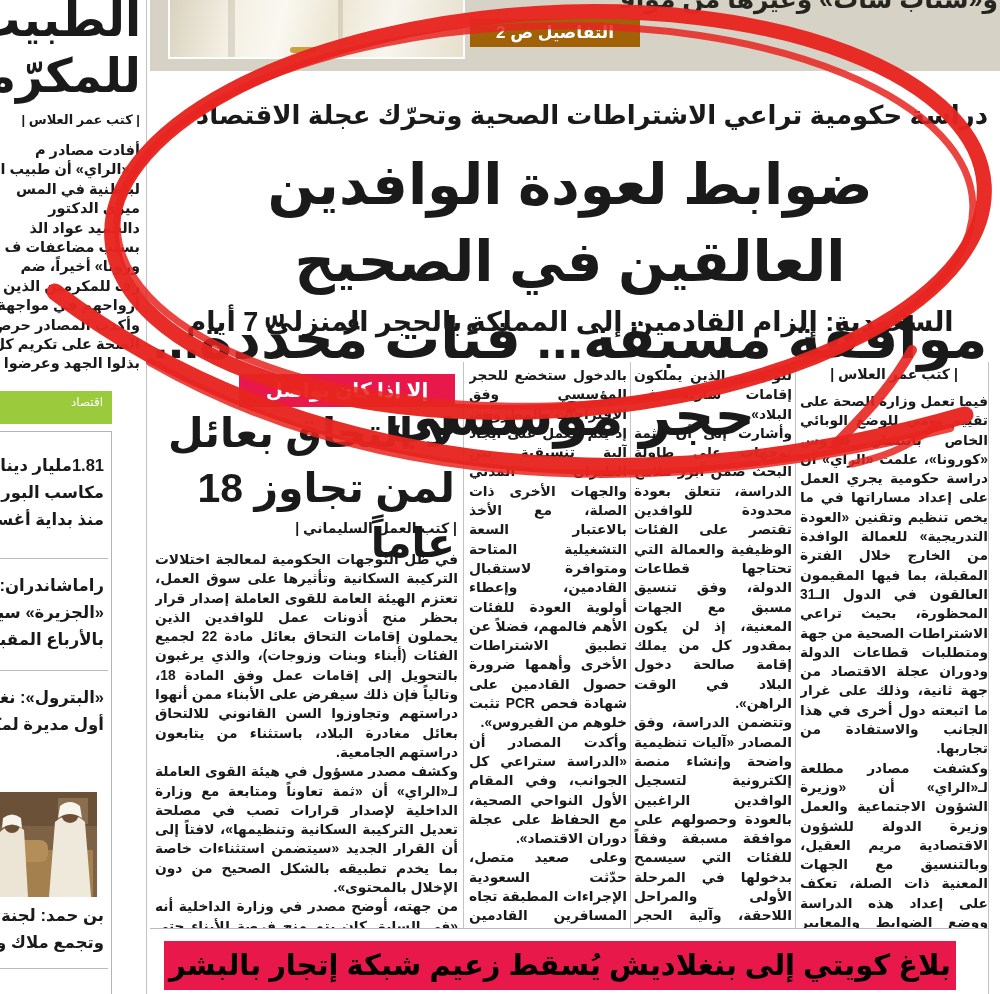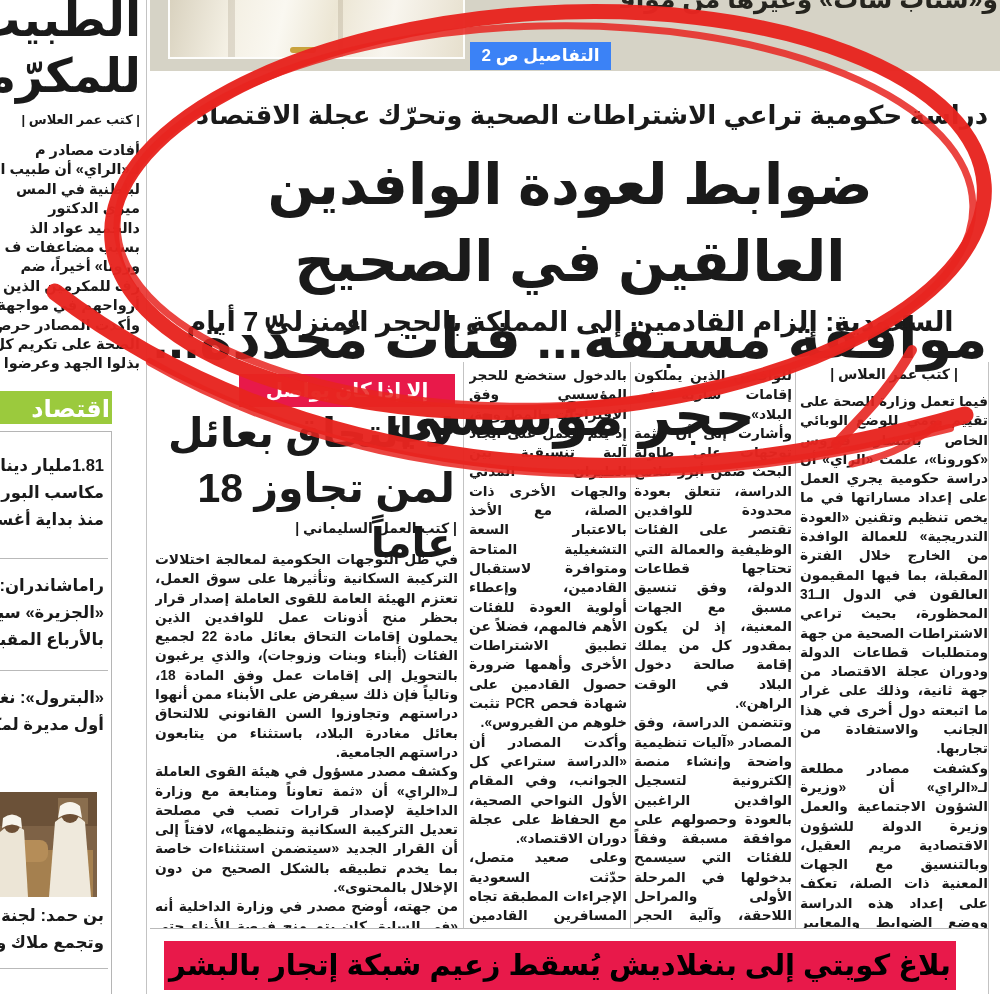--- a/index.html
+++ b/index.html
@@ -17,35 +17,35 @@
 
   
   .rail-headline-box{left:0;top:-8px;width:143px;height:118px;}
   .rail-headline{position:absolute;right:2px;top:0;font-size:47px;font-weight:900;
     line-height:56px;white-space:pre;text-align:right;letter-spacing:-1px;}
   .rail-byline{left:0;top:112px;width:140px;font-size:13px;font-weight:700;text-align:right;}
   .rail-body-box{left:0;top:141px;width:141px;height:234px;}
   .rail-body{position:absolute;right:1px;top:0;width:230px;font-size:14.5px;font-weight:600;
     line-height:19.4px;text-align:right;}
   .econ-header{left:0;top:391px;width:112px;height:33px;background:#9bca3d;}
-  .econ-header span{display:block;color:#fff;font-size:24px;font-weight:700;
-    text-align:right;padding:4px 2px 0 0;}
+  .econ-header span{display:block;color:#fff;font-size:12px;font-weight:400;
+    text-align:right;padding:4px 9px 0 0;}
   .econ-box{left:-22px;top:431px;width:132px;height:610px;border:1px solid #b5b5b5;background:#fff;}
   .rail-item-box{left:0;width:107px;}
   .rail-item{position:absolute;right:3px;top:0;width:200px;font-size:16.5px;font-weight:700;
     line-height:27px;text-align:right;}
   .rail-photo{left:0;top:792px;width:97px;height:105px;}
 
   
   .beige-panel{left:150px;top:0;width:850px;height:71px;background:#d6d3c6;}
   .top-photo{left:168px;top:0;width:293px;height:57px;border:2px solid #fdfdfb;border-top:none;
     background:linear-gradient(103deg,#d9d2bf 0%,#f4f0e4 22%,#faf8f1 38%,#ece6d4 55%,#f8f5ee 74%,#e6dfcd 100%);}
   .photo-crease{position:absolute;top:0;bottom:0;width:7px;background:rgba(120,105,80,.18);}
   .photo-gold{position:absolute;bottom:4px;left:120px;width:26px;height:6px;border-radius:3px;background:#c9a23c;}
-  .details-pill{left:470px;top:42px;width:141px;height:28px;background:#3b82f6;}
+  .details-pill{left:470px;top:19px;width:170px;height:28px;background:#a16207;}
   .details-pill span{display:block;color:#fff;font-size:17px;font-weight:700;text-align:center;line-height:28px;}
   .top-cut-box{left:620px;top:0;width:380px;height:17px;}
   .top-cut{position:absolute;top:-15px;right:2px;font-size:25px;font-weight:800;white-space:nowrap;color:#26251f;
     text-shadow:0 0 1px #d6d3c6;}
 
   
   .kicker{left:150px;top:100px;width:838px;font-size:26px;font-weight:800;text-align:right;}
   .main-headline{left:150px;top:146px;width:840px;font-size:56px;font-weight:900;line-height:77px;
     text-align:center;letter-spacing:-1px;}
   .sub-headline{left:150px;top:306px;width:840px;font-size:27px;font-weight:800;text-align:center;}

